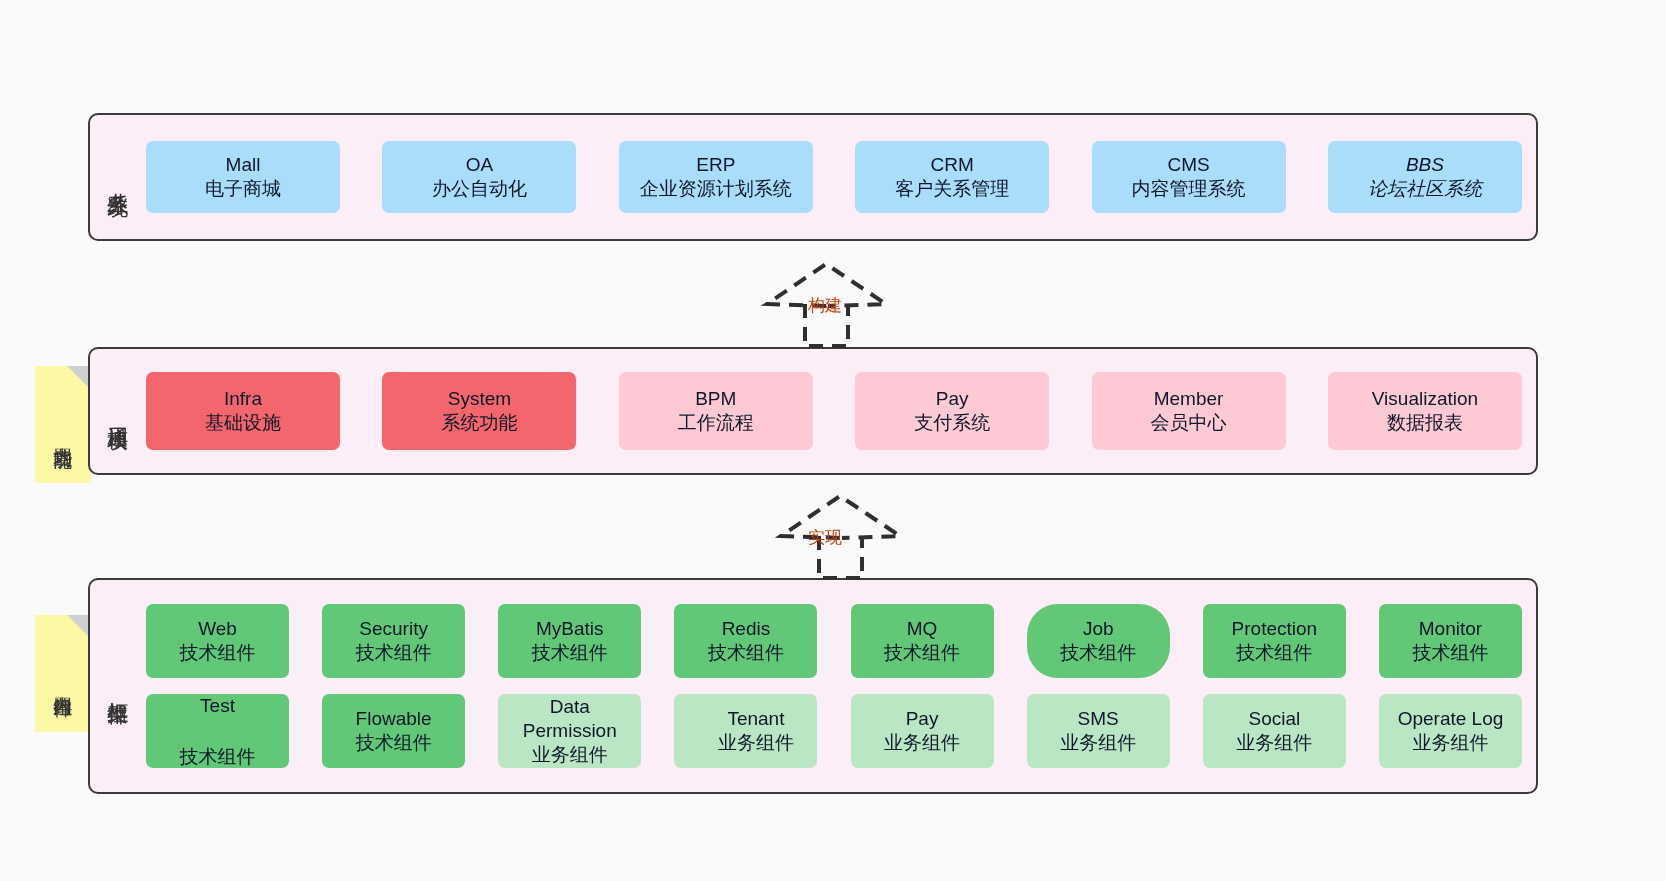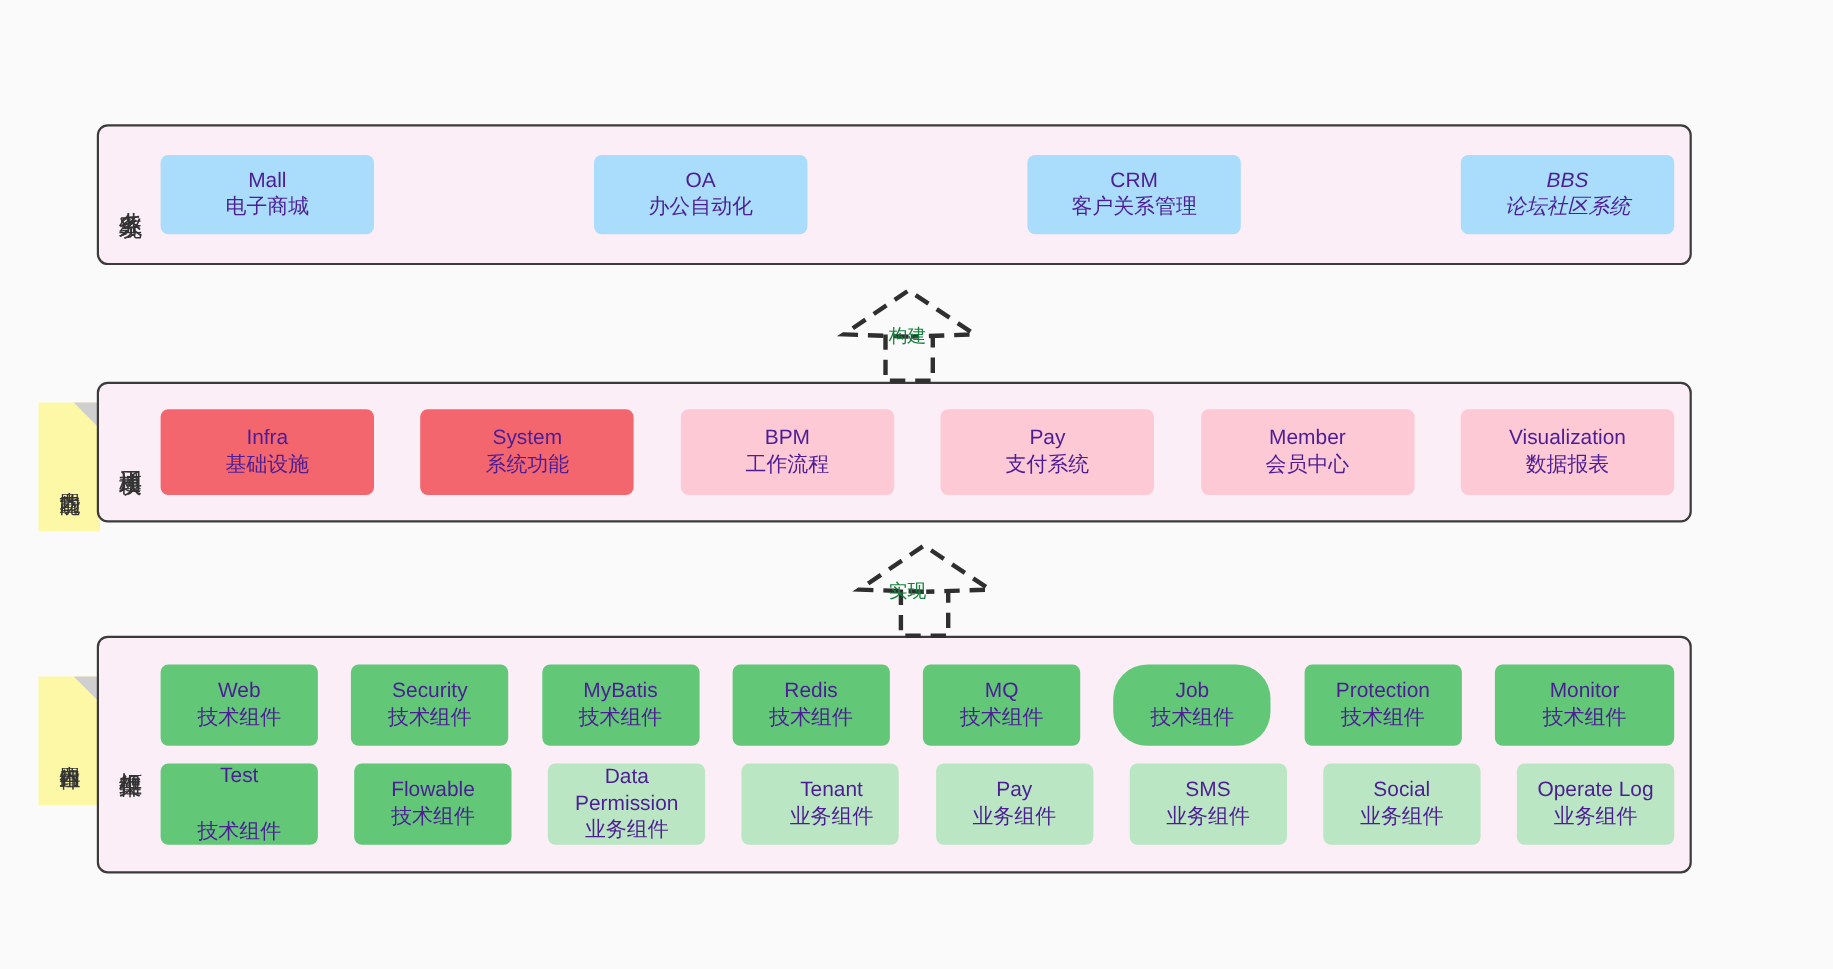--- a/index.html
+++ b/index.html
@@ -62,21 +62,21 @@
   
   .node {
     border-radius: 7px;
     display: flex;
     flex-direction: column;
     align-items: center;
     justify-content: center;
     text-align: center;
     font-size: 19px;
     line-height: 1.26;
-    color: #4c1d95;
+    color: #0f172a;
     padding: 4px 6px;
   }
   .node .t1 { display: block; }
   .node .t2 { display: block; }
 
   .blue      { background: #aadcfb; }
   .red       { background: #f4666e; }
   .pink      { background: #fcc9d4; }
   .green     { background: #62c878; }
   .lightgreen{ background: #bbe6c3; }
@@ -106,21 +106,21 @@
     color: #333333;
     padding-top: 18px;
   }
 
   
   .uml { position: absolute; z-index: 4; }
   .uml svg { display: block; overflow: visible; }
   .uml-label {
     position: absolute;
     font-size: 17px;
-    color: #15803d;
+    color: #c2410c;
     background: transparent;
     white-space: nowrap;
     font-family: Liberation Serif, serif;
   }
 </style>
 </head>
 <body>
 
 <div class="canvas">
 
@@ -129,23 +129,31 @@
     <div class="band-body">
       <div class="row" id="biz-row">
           <div class="node blue" style="width: 194px; height: 72px;">
             <span class="t1">Mall</span>
             <span class="t2">电子商城</span>
           </div>
           <div class="node blue" style="width: 194px; height: 72px;">
             <span class="t1">OA</span>
             <span class="t2">办公自动化</span>
           </div>
+          <div class="node blue" style="width: 194px; height: 72px;">
+            <span class="t1">ERP</span>
+            <span class="t2">企业资源计划系统</span>
+          </div>
           <div class="node blue" style="width: 194px; height: 72px; text-align: center;">
             <span class="t1">CRM</span>
             <span class="t2">客户关系管理</span>
+          </div>
+          <div class="node blue" style="width: 194px; height: 72px;">
+            <span class="t1">CMS</span>
+            <span class="t2">内容管理系统</span>
           </div>
           <div class="node blue" style="width: 194px; height: 72px; font-style: italic;">
             <span class="t1">BBS</span>
             <span class="t2">论坛社区系统</span>
           </div>
         </div>
     </div>
   </div>
 
   <div class="uml" style="left:758px; top:258px; width:150px; height:92px;">
@@ -231,21 +239,21 @@
             <span class="t2">技术组件</span>
           </div>
           <div class="node green" style="width: 143px; height: 74px; border-radius: 31px;">
             <span class="t1">Job</span>
             <span class="t2">技术组件</span>
           </div>
           <div class="node green" style="width: 143px; height: 74px;">
             <span class="t1">Protection</span>
             <span class="t2">技术组件</span>
           </div>
-          <div class="node green" style="width: 163px; height: 74px;">
+          <div class="node green" style="width: 143px; height: 74px;">
             <span class="t1">Monitor</span>
             <span class="t2">技术组件</span>
           </div>
         </div>
       <div class="row" id="fw-row2">
           <div class="node green" style="width: 143px; height: 74px; gap: 27px;">
             <span class="t1">Test</span>
             <span class="t2">技术组件</span>
           </div>
           <div class="node green" style="width: 143px; height: 74px;">

